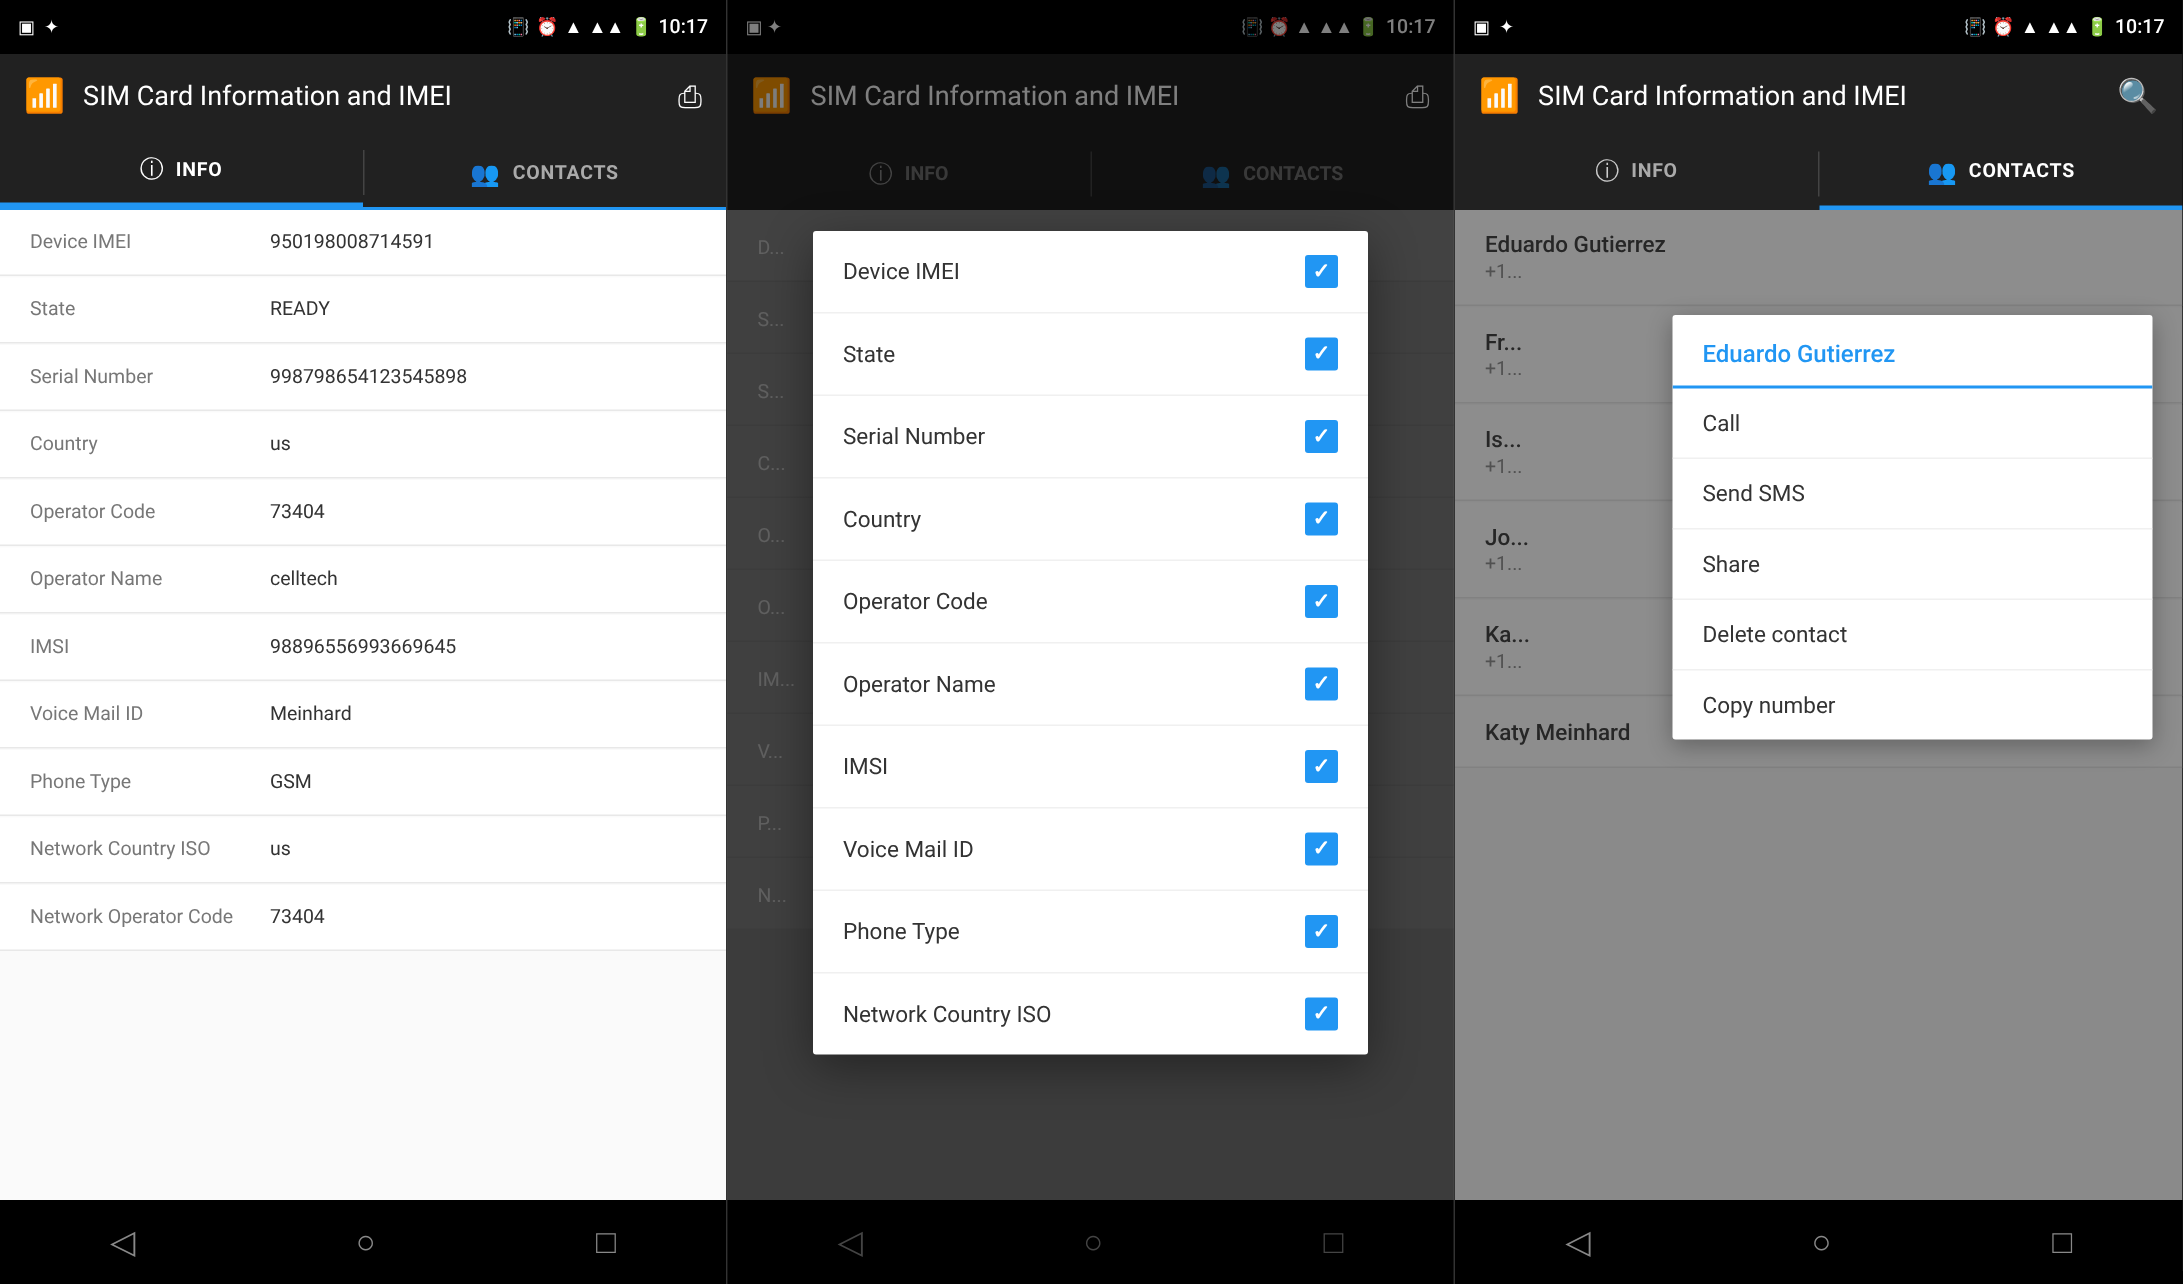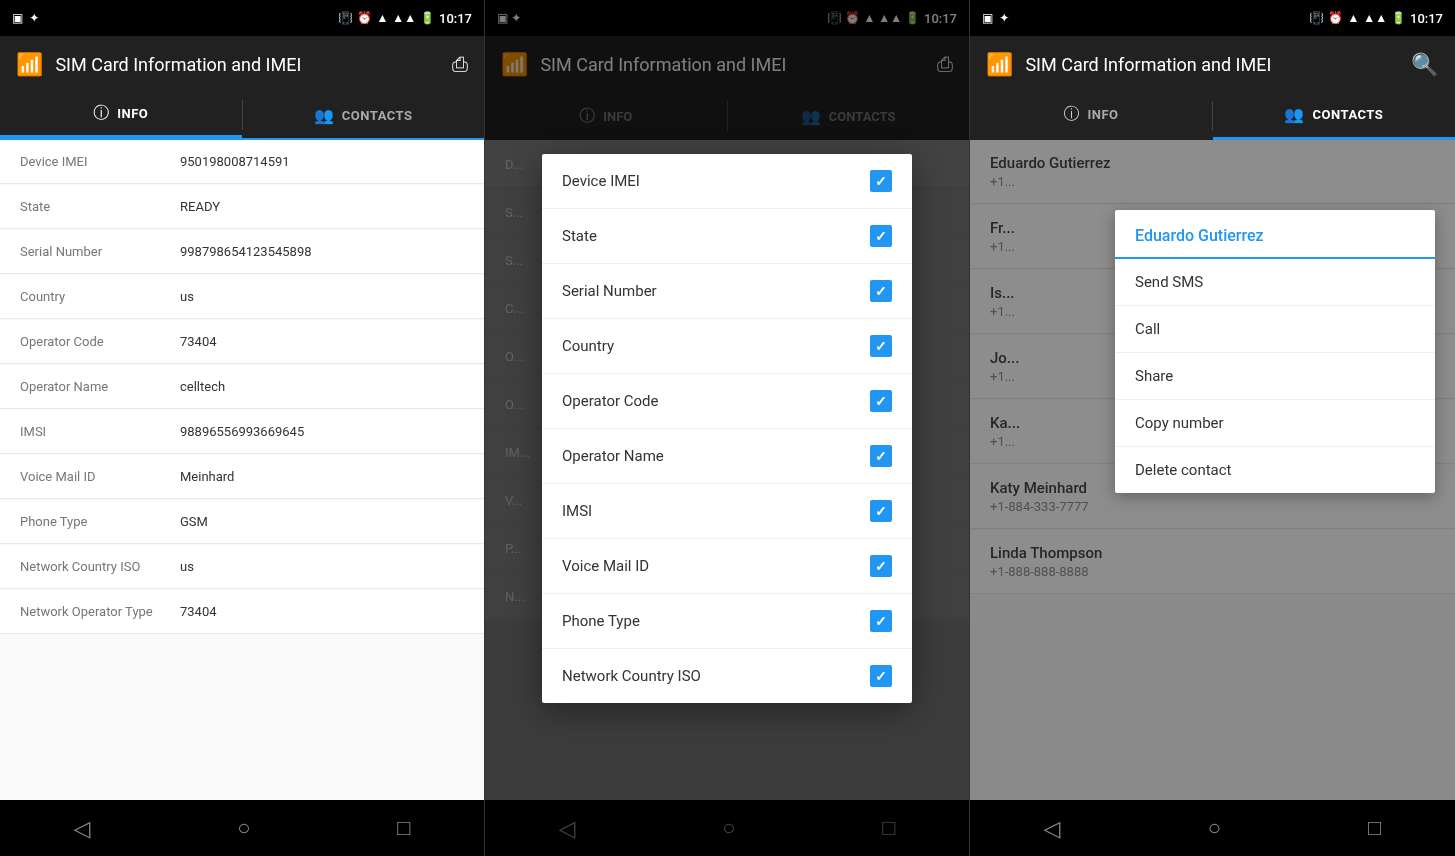--- a/index.html
+++ b/index.html
@@ -391,21 +391,21 @@
     </div>
     <div class="info-row">
       <span class="info-label">Phone Type</span>
       <span class="info-value">GSM</span>
     </div>
     <div class="info-row">
       <span class="info-label">Network Country ISO</span>
       <span class="info-value">us</span>
     </div>
     <div class="info-row">
-      <span class="info-label">Network Operator Type</span>
+      <span class="info-label">Network Operator Code</span>
       <span class="info-value">73404</span>
     </div>
   </div>
 
   <div class="nav-bar">
     <span class="nav-btn">◁</span>
     <span class="nav-btn">○</span>
     <span class="nav-btn">□</span>
   </div>
 </div>
@@ -576,37 +576,32 @@
     <div class="contact-item">
       <div class="contact-name">Jo...</div>
       <div class="contact-phone">+1...</div>
     </div>
     <div class="contact-item">
       <div class="contact-name">Ka...</div>
       <div class="contact-phone">+1...</div>
     </div>
     <div class="contact-item">
       <div class="contact-name">Katy Meinhard</div>
-      <div class="contact-phone">+1-884-333-7777</div>
-    </div>
-    <div class="contact-item">
-      <div class="contact-name">Linda Thompson</div>
-      <div class="contact-phone">+1-888-888-8888</div>
     </div>
   </div>
 
   <div class="context-menu">
     <div class="context-menu-header">
       <span class="context-menu-title">Eduardo Gutierrez</span>
     </div>
+    <div class="context-menu-item">Call</div>
     <div class="context-menu-item">Send SMS</div>
-    <div class="context-menu-item">Call</div>
     <div class="context-menu-item">Share</div>
+    <div class="context-menu-item">Delete contact</div>
     <div class="context-menu-item">Copy number</div>
-    <div class="context-menu-item">Delete contact</div>
   </div>
 
   <div class="nav-bar">
     <span class="nav-btn">◁</span>
     <span class="nav-btn">○</span>
     <span class="nav-btn">□</span>
   </div>
 </div>
 
 </body></html>

